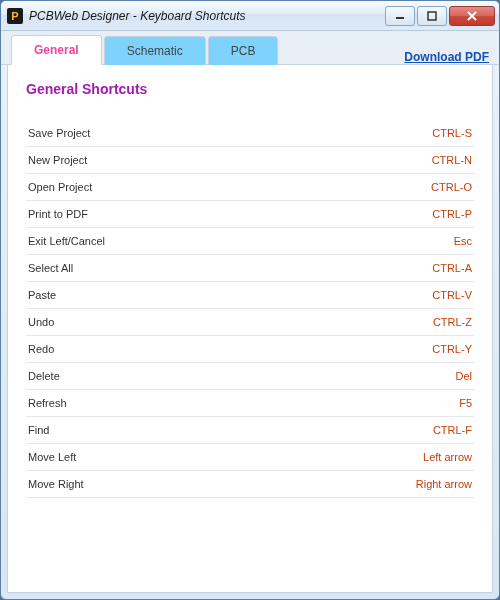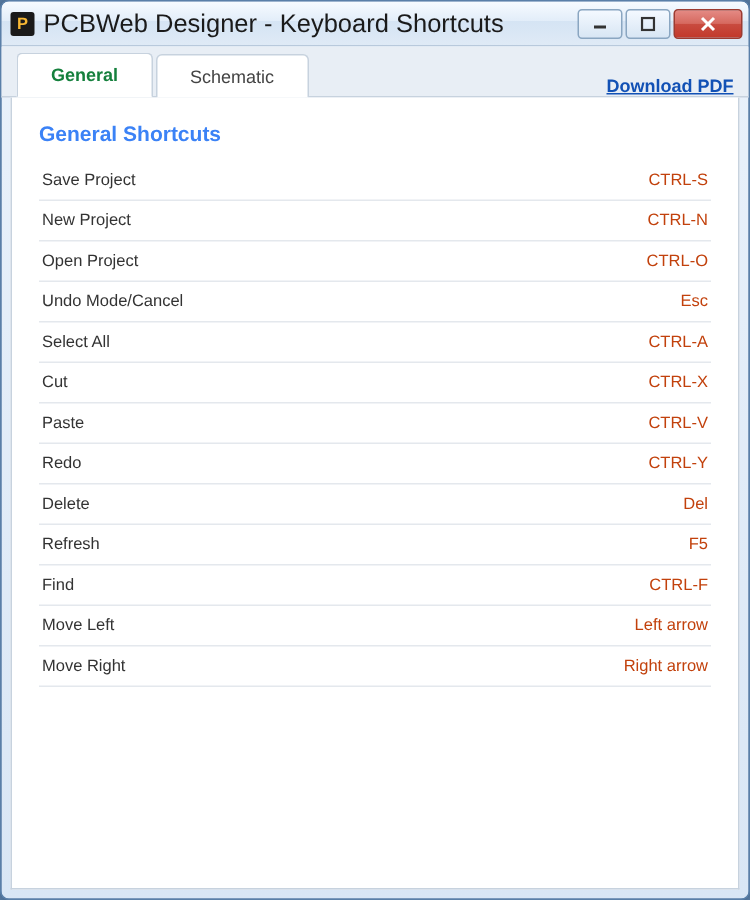--- a/index.html
+++ b/index.html
@@ -33,22 +33,23 @@
   .app-icon {
     width: 16px; height: 16px;
     background: #1a1a1a;
     border-radius: 2px;
     display: flex; align-items: center; justify-content: center;
     font-weight: bold; font-size: 11px; color: #f7b733;
     margin-right: 6px;
   }
   .title-text {
     flex: 1;
-    font-size: 17px;
+    font-size: 12px;
     color: #1a1a1a;
+    font-style: italic;
   }
   .win-btn {
     width: 30px; height: 20px;
     margin-left: 2px;
     border: 1px solid #8aa6c1;
     border-radius: 3px;
     background: linear-gradient(to bottom, #f4f9ff, #d8e6f4);
     display: flex; align-items: center; justify-content: center;
     font-size: 10px; color: #2c3e50;
     cursor: pointer;
@@ -67,30 +68,30 @@
     background: #e8eef5;
     border-bottom: 1px solid #c7d2de;
     position: relative;
   }
   .tab {
     padding: 7px 22px;
     font-size: 12px;
     color: #444;
     border: 1px solid #c7d2de;
     border-bottom: none;
-    background: #ffffff;
+    background: #7dd3fc;
     border-radius: 4px 4px 0 0;
     margin-right: 2px;
     cursor: pointer;
     position: relative;
     top: 1px;
   }
   .tab.active {
     background: #fff;
-    color: #15803d;
+    color: #ec4899;
     font-weight: 600;
     border-bottom: 1px solid #fff;
     z-index: 2;
   }
   .dl-link {
     margin-left: auto;
     font-size: 12px;
     color: #1251b5;
     text-decoration: underline;
     cursor: pointer;
@@ -108,22 +109,22 @@
     display: flex;
   }
   .content {
     flex: 1;
     overflow-y: auto;
     padding: 16px 18px 10px 18px;
   }
   .section-title {
     font-size: 14px;
     font-weight: bold;
-    color: #3b82f6;
-    margin-bottom: 10px;
+    color: #a21caf;
+    margin-bottom: 23px;
   }
   .shortcut-row {
     display: flex;
     justify-content: space-between;
     font-size: 11px;
     color: #333;
     padding: 7px 2px;
     border-bottom: 1px solid #e4e8ed;
   }
   .shortcut-key {
@@ -156,55 +157,60 @@
           <line x1="2" y1="2" x2="10" y2="10" stroke="#fff" stroke-width="2"></line>
           <line x1="10" y1="2" x2="2" y2="10" stroke="#fff" stroke-width="2"></line>
         </svg>
     </div>
   </div>
 
   <div class="tabbar">
 
     <div class="tab active">General</div>
       <div class="tab">Schematic</div>
+      <div class="tab">PCB</div>
       <a class="dl-link">Download PDF</a>
   </div>
 
   <div class="content-wrap">
     <div class="content">
       <div class="section-title">General Shortcuts</div>
       <div class="shortcut-row">
           <span>Save Project</span>
           <span class="shortcut-key">CTRL-S</span>
         </div>
         <div class="shortcut-row">
           <span>New Project</span>
           <span class="shortcut-key">CTRL-N</span>
         </div>
         <div class="shortcut-row">
           <span>Open Project</span>
           <span class="shortcut-key">CTRL-O</span>
         </div>
         <div class="shortcut-row">
-          <span>Undo Mode/Cancel</span>
+          <span>Print to PDF</span>
+          <span class="shortcut-key">CTRL-P</span>
+        </div>
+        <div class="shortcut-row">
+          <span>Exit Left/Cancel</span>
           <span class="shortcut-key">Esc</span>
         </div>
         <div class="shortcut-row">
           <span>Select All</span>
           <span class="shortcut-key">CTRL-A</span>
         </div>
         <div class="shortcut-row">
-          <span>Cut</span>
-          <span class="shortcut-key">CTRL-X</span>
-        </div>
-        <div class="shortcut-row">
           <span>Paste</span>
           <span class="shortcut-key">CTRL-V</span>
         </div>
         <div class="shortcut-row">
+          <span>Undo</span>
+          <span class="shortcut-key">CTRL-Z</span>
+        </div>
+        <div class="shortcut-row">
           <span>Redo</span>
           <span class="shortcut-key">CTRL-Y</span>
         </div>
         <div class="shortcut-row">
           <span>Delete</span>
           <span class="shortcut-key">Del</span>
         </div>
         <div class="shortcut-row">
           <span>Refresh</span>
           <span class="shortcut-key">F5</span>

